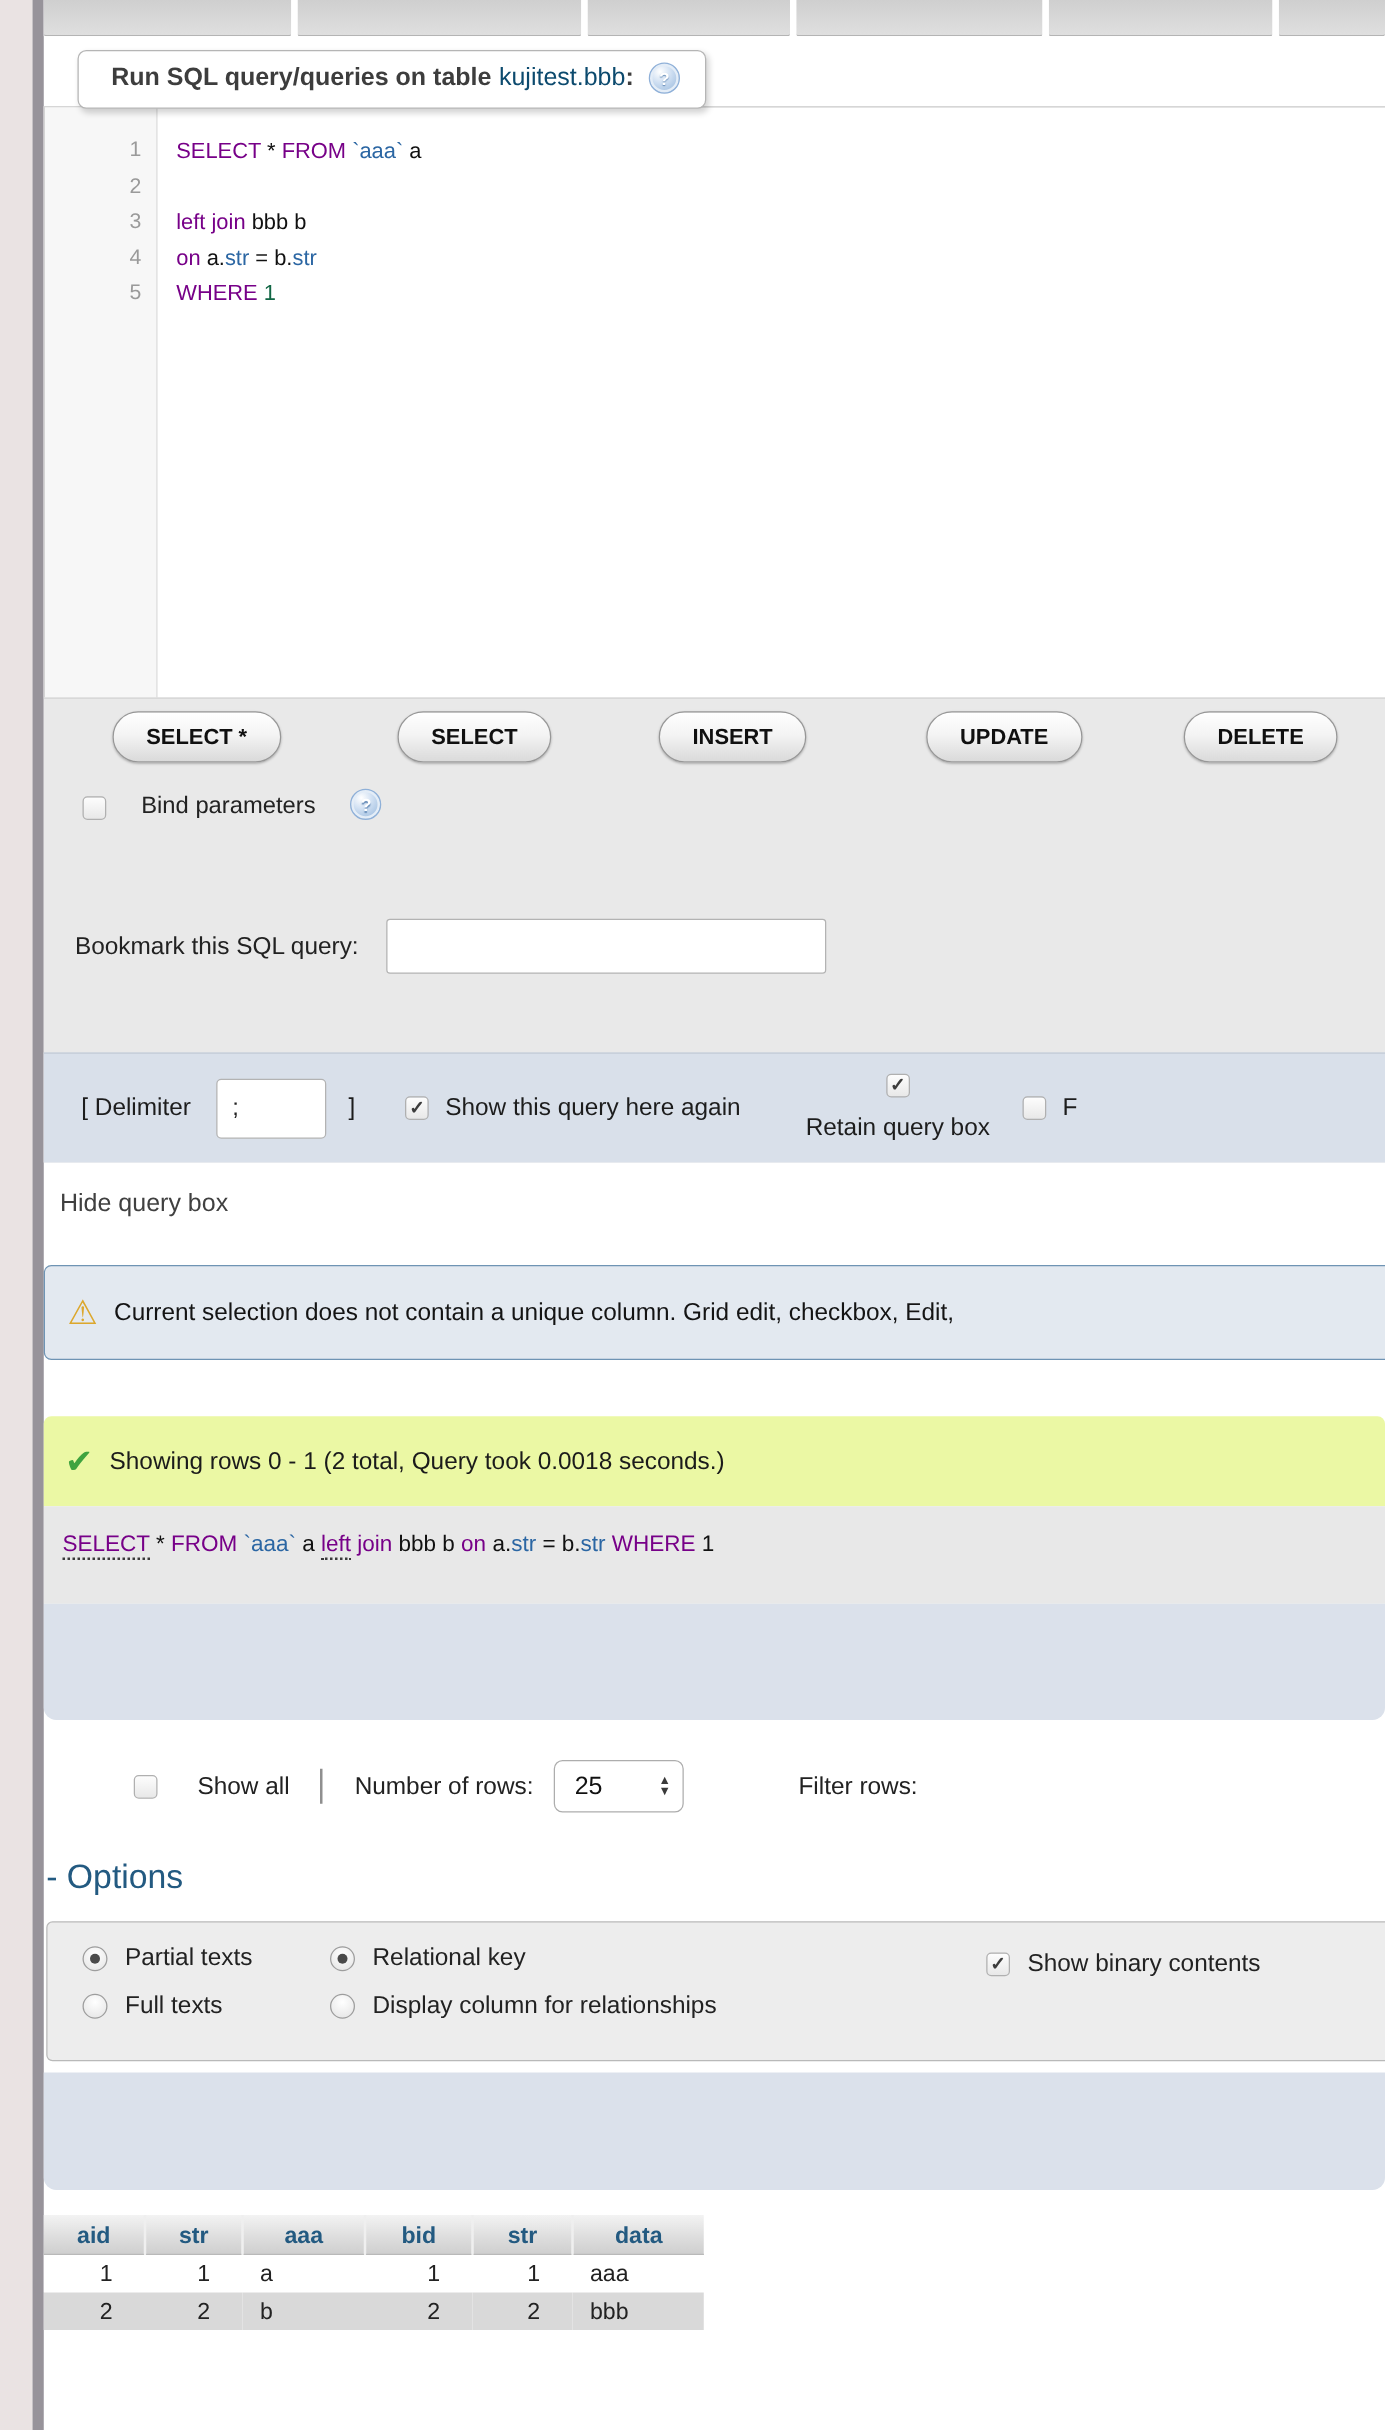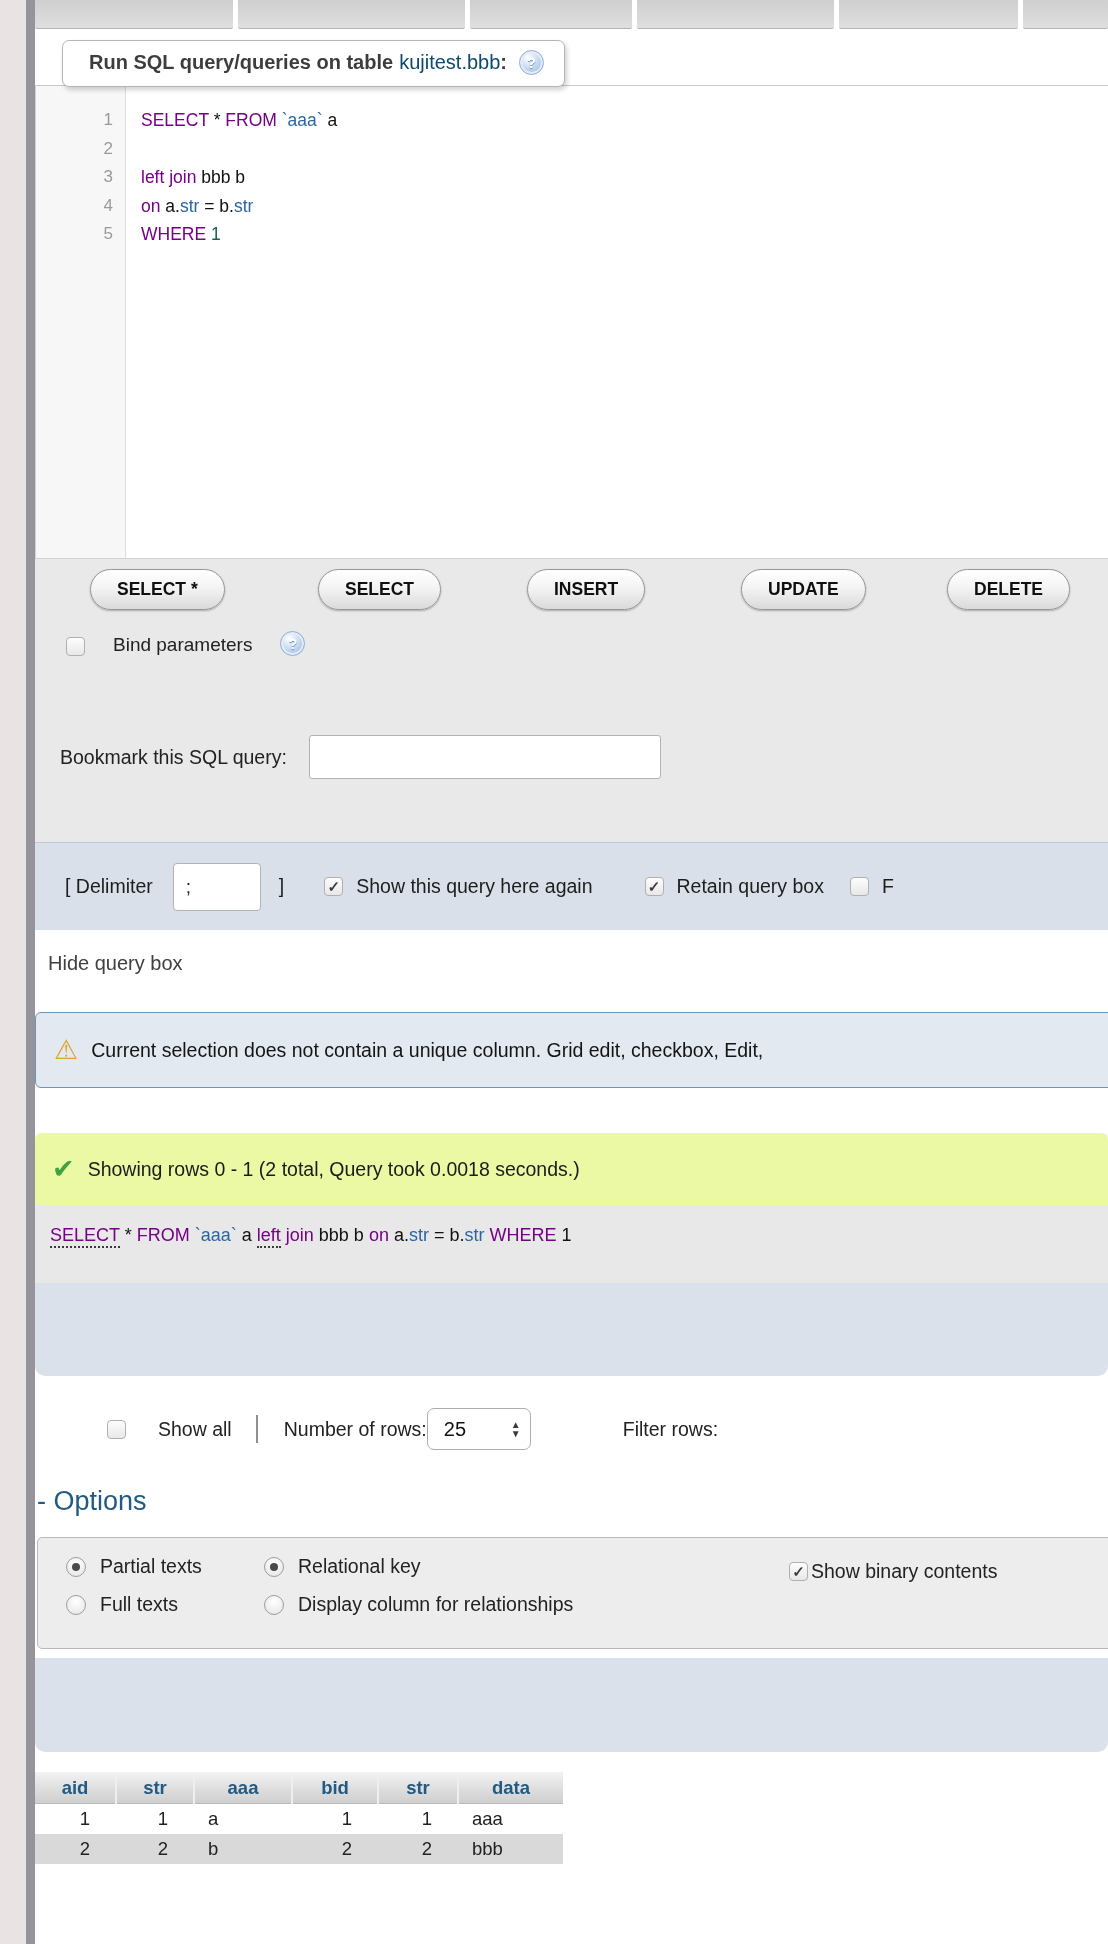--- a/index.html
+++ b/index.html
@@ -76,21 +76,21 @@
   .bind-row .help-icon{margin-left:0;}
 
   .bookmark-row{position:absolute;left:25px;top:176px;display:flex;align-items:center;font-size:19.5px;color:#222;}
   .bookmark-input{margin-left:22px;width:352px;height:44px;border:1px solid #b3b3b3;border-radius:3px;background:#fff;box-sizing:border-box;}
 
   .delim-band{position:absolute;left:0;right:0;bottom:0;height:88px;background:#d9e0ea;border-top:1px solid #c2cad6;
     display:flex;align-items:center;font-size:19.5px;color:#1d1d1d;padding-left:30px;box-sizing:border-box;white-space:nowrap;overflow:hidden;}
   .delim-input{margin:0 18px 0 20px;width:88px;height:48px;border:1px solid #b3b3b3;border-radius:4px;
     font-size:19px;padding:0 12px;box-sizing:border-box;font-family:"Liberation Sans",sans-serif;color:#222;}
   .delim-cb{display:flex;align-items:center;gap:13px;}
-  .g1{margin-left:40px;} .g2{margin-left:52px;} .g3{margin-left:26px;}
+  .g1{margin-left:40px;} .g2{margin-left:52px;flex-direction:column;} .g3{margin-left:26px;}
 
   .hide-link{position:absolute;left:48px;top:952px;font-size:20px;color:#404040;text-decoration:none;}
 
   .warning-box{position:absolute;left:35px;top:1012px;width:1085px;height:76px;box-sizing:border-box;
     background:#e3e9f0;border:1px solid #6f94b4;border-radius:6px;
     display:flex;align-items:center;gap:13px;padding-left:18px;
     font-size:19.5px;color:#141414;white-space:nowrap;overflow:hidden;}
   .warn-icon{font-size:27px;color:#dca72c;line-height:1;flex:0 0 auto;}
 
   .success-box{position:absolute;left:35px;top:1133px;width:1073px;height:72px;background:#ebf8a4;border-radius:6px 6px 0 0;
@@ -102,37 +102,37 @@
     padding:20px 0 0 15px;font-size:18px;color:#111;white-space:nowrap;overflow:hidden;}
   .blueband{position:absolute;left:35px;width:1073px;background:#dbe1eb;border-radius:0 0 10px 10px;}
   .bb1{top:1283px;height:93px;}
   .bb2{top:1658px;height:94px;}
 
   .controls{position:absolute;left:35px;top:1404px;right:0;height:50px;display:flex;align-items:center;
     font-size:19.5px;color:#222;white-space:nowrap;}
   .controls .cbx{margin-left:72px;}
   .controls .lbl-showall{margin-left:32px;}
   .vsep{width:2px;height:28px;background:#8f8f8f;margin:0 26px 0 24px;}
-  .rows-select{width:104px;height:42px;border:1px solid #adadad;border-radius:7px;background:#fff;
+  .rows-select{margin-left:16px;width:104px;height:42px;border:1px solid #adadad;border-radius:7px;background:#fff;
     display:flex;align-items:center;justify-content:space-between;padding:0 9px 0 16px;box-sizing:border-box;
     font-size:20px;color:#111;cursor:pointer;}
   .stepper{display:flex;flex-direction:column;align-items:center;color:#3a3a3a;font-size:10px;line-height:9px;}
   .lbl-filter{margin-left:92px;}
   .filter-input{margin-left:14px;flex:0 0 262px;height:46px;border:1px solid #949494;border-radius:2px;
     font-size:19.5px;padding:0 12px;box-sizing:border-box;font-family:"Liberation Sans",sans-serif;color:#333;}
   .filter-input::placeholder{color:#8c8c8c;opacity:1;}
 
   .options-link{position:absolute;left:37px;top:1486px;font-size:27px;color:#235a81;text-decoration:none;}
 
   .options-panel{position:absolute;left:37px;top:1537px;width:1090px;height:112px;box-sizing:border-box;
     background:#ededed;border:1px solid #b9b9b9;border-radius:5px;padding:17px 0 0 28px;font-size:19.5px;color:#222;}
   .opt-row{display:flex;align-items:center;margin-bottom:15px;}
   .opt-cell1{display:flex;align-items:center;gap:14px;width:198px;}
   .opt-cell2{display:flex;align-items:center;gap:14px;}
-  .opt-cb{position:absolute;left:751px;top:22px;display:flex;align-items:center;gap:3px;}
+  .opt-cb{position:absolute;left:751px;top:22px;display:flex;align-items:center;gap:14px;}
 
   .results{position:absolute;left:35px;top:1772px;border-collapse:collapse;font-size:18.5px;color:#222;}
   .results th{
     background:linear-gradient(180deg,#f3f3f3 0%,#dedede 55%,#cfcfcf 100%);
     color:#235a81;font-weight:bold;text-align:center;height:31px;padding:0 6px;
     border-right:2px solid #efefef;border-bottom:1px solid #b9b9b9;cursor:pointer;}
   .results th:last-child{border-right:none;}
   .results td{height:30px;padding:0;}
   .results tr.odd{background:#ffffff;}
   .results tr.even{background:#d9d9d9;}

